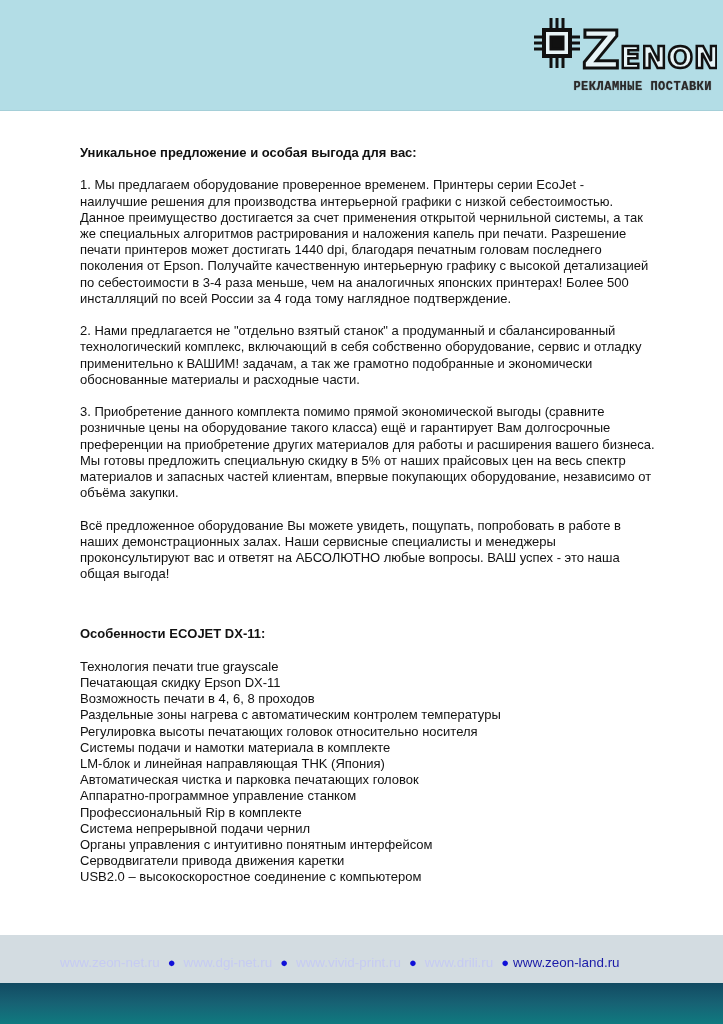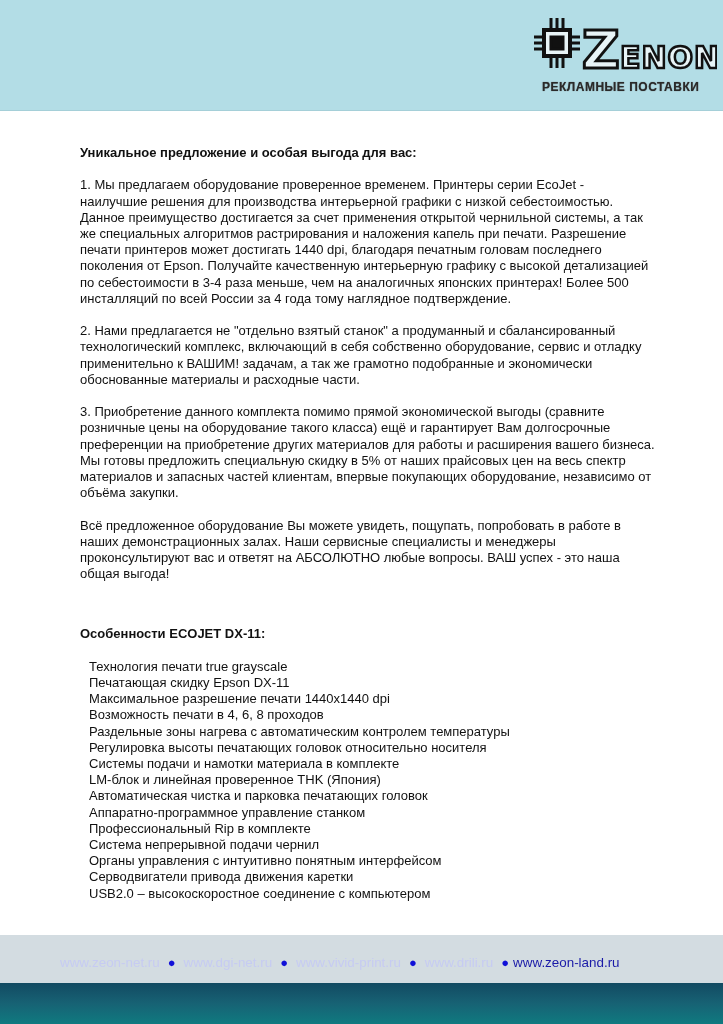--- a/index.html
+++ b/index.html
@@ -12,32 +12,32 @@
   .header {
     position: absolute; left: 0; top: 0; width: 723px; height: 110px;
     background: #b3dde6;
     border-bottom: 1px solid #a5cfd8;
   }
   .logo {
     position: absolute; left: 532px; top: 10px; width: 185px; height: 92px;
   }
   .logo-sub {
     position: absolute; left: 542px; top: 80px; width: 170px;
-    font-family: Liberation Sans, sans-serif; font-weight: bold; font-size: 12px;
-    color: #2a2a2a; letter-spacing: 0.5px; text-align: left;
+    font-family: Liberation Mono, monospace; font-weight: bold; font-size: 12px;
+    color: #2a2a2a; letter-spacing: 0.5px; text-align: right;
     text-shadow: 0 0 1px #555;
   }
   .content {
     position: absolute; left: 80px; top: 145px; width: 575px;
     font-size: 13px; line-height: 16.2px;
   }
   .content p { margin: 0 0 16.2px 0; }
   .content .title { font-weight: bold; }
   .content .gap2 { margin-top: 44px; }
-  .features { margin: 9px; }
+  .features { margin: 0; }
   .features div { white-space: nowrap; }
   b { font-weight: normal; }
   .footer-bar {
     position: absolute; left: 0; top: 935px; width: 723px; height: 48px;
     background: #d3dce1;
   }
   .footer-links {
     position: absolute; left: 60px; top: 955px; width: 660px;
     font-size: 13.4px; white-space: nowrap;
   }
@@ -80,26 +80,25 @@
 <div class="content">
   <p class="title">Уникальное предложение и особая выгода для вас:</p>
   <p>1. Мы предлагаем оборудование проверенное временем. Принтеры серии EcoJet - наилучшие решения для производства интерьерной графики  с низкой себестоимостью. Данное преимущество  достигается за счет применения открытой чернильной системы, а так же специальных алгоритмов растрирования и наложения капель при печати. Разрешение печати принтеров может достигать 1440 dpi,  благодаря печатным головам последнего поколения от  Epson.  Получайте качественную интерьерную графику с высокой детализацией по себестоимости в 3-4 раза меньше, чем на аналогичных японских принтерах! Более 500 инсталляций по всей России  за 4 года  тому наглядное подтверждение.</p>
   <p>2. Нами предлагается не "отдельно взятый станок" а продуманный и сбалансированный технологический комплекс, включающий в себя собственно оборудование, сервис и отладку применительно к ВАШИМ! задачам, а так же грамотно подобранные и экономически обоснованные материалы и расходные части.</p>
   <p><span>3. Приобретение данного комплекта помимо прямой экономической выгоды (сравните розничные цены на оборудование такого класса) ещё и гарантирует Вам долгосрочные преференции на приобретение других материалов для работы и расширения вашего бизнеса. Мы готовы предложить </span><b>специальную скидку в 5%</b><span> от наших прайсовых цен на весь спектр материалов и запасных частей клиентам, впервые покупающих оборудование, независимо от объёма закупки.</span></p>
   <p>Всё предложенное оборудование Вы можете увидеть, пощупать, попробовать в работе в наших демонстрационных залах. Наши сервисные специалисты и менеджеры проконсультируют вас и ответят на АБСОЛЮТНО любые вопросы. ВАШ успех - это наша общая выгода!</p>
   <p class="title gap2">Особенности ECOJET DX-11:</p>
   <div class="features">
     <div><span>Технология печати </span><b>true grayscale</b></div>
     <div><span>Печатающая скидку </span><b>Epson DX-11</b></div>
-    <div><span> Максимальное разрешение печати </span><b>1440x1440 dpi</b></div>
     <div><span>Возможность печати в </span><b>4, 6, 8 проходов</b></div>
     <div><span>Раздельные зоны нагрева с </span><b>автоматическим контролем температуры</b></div>
     <div><b>Регулировка высоты</b><span> печатающих головок относительно носителя</span></div>
     <div><b>Системы подачи и намотки материала</b><span> в комплекте</span></div>
-    <div><b>LM-блок</b><span> и </span><b>линейная проверенное THK (Япония)</b></div>
+    <div><b>LM-блок</b><span> и </span><b>линейная направляющая THK (Япония)</b></div>
     <div><b>Автоматическая чистка</b><span> и </span><b>парковка</b><span> печатающих головок</span></div>
     <div><b>Аппаратно-программное управление</b><span> станком</span></div>
     <div><b>Профессиональный Rip</b><span> в комплекте</span></div>
     <div><b>Система непрерывной подачи</b><span> чернил</span></div>
     <div><span>Органы управления  с </span><b>интуитивно понятным интерфейсом</b></div>
     <div><span>Серводвигатели привода движения каретки</span></div>
     <div><b>USB2.0 – высокоскоростное</b><span> соединение с компьютером</span></div>
   </div>
 </div>
 

